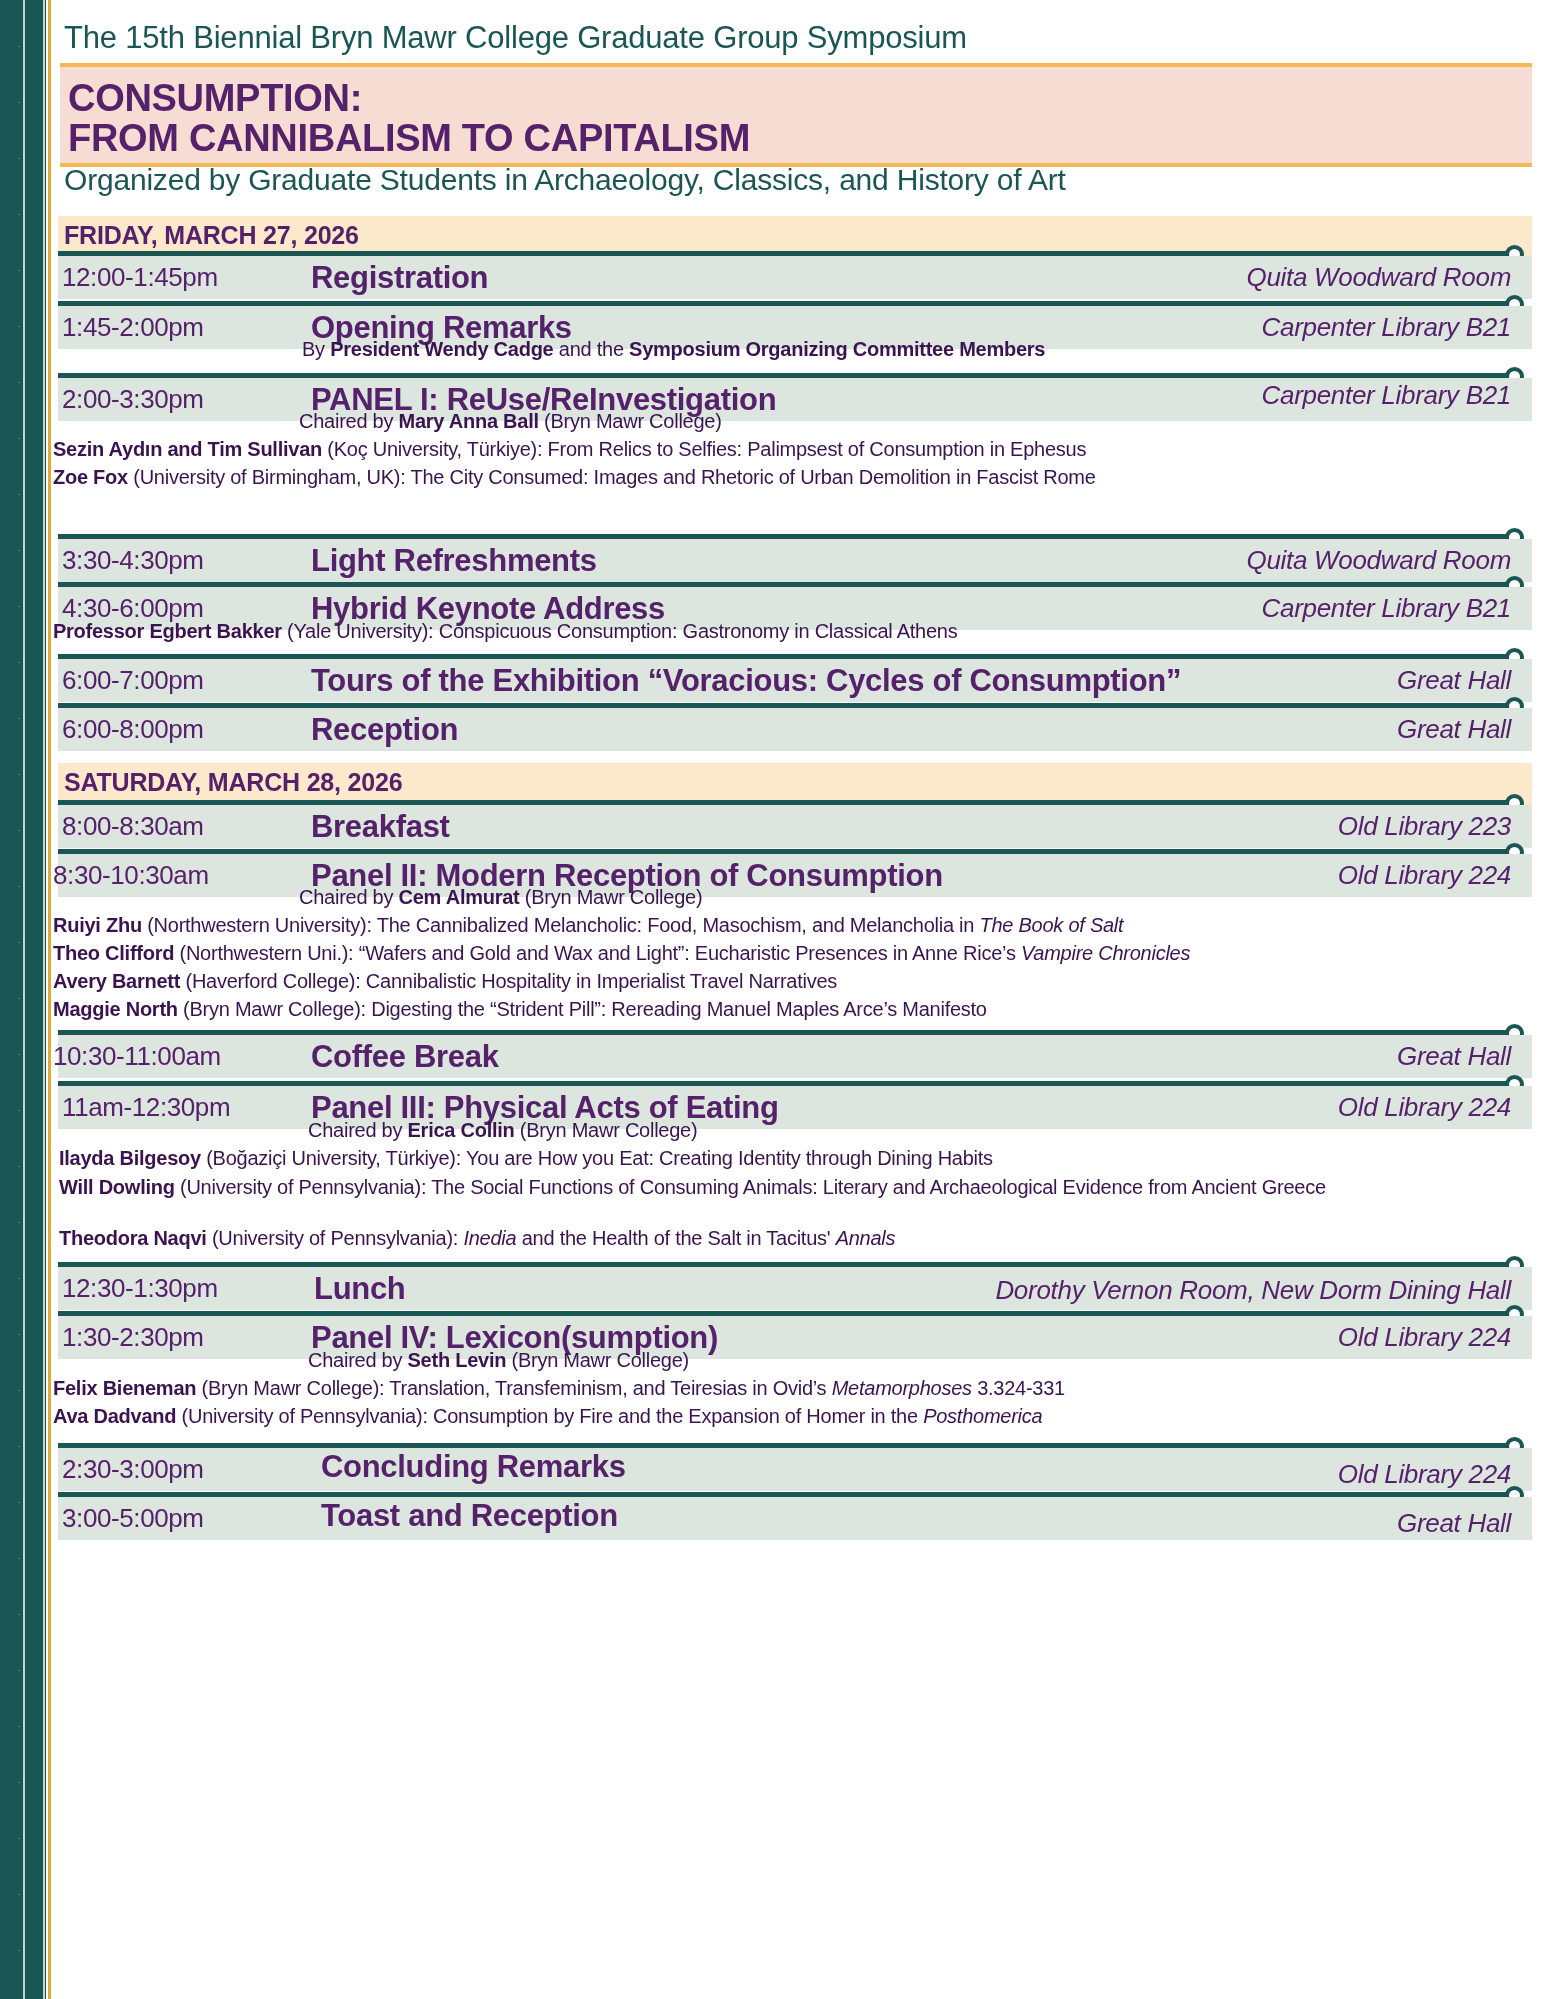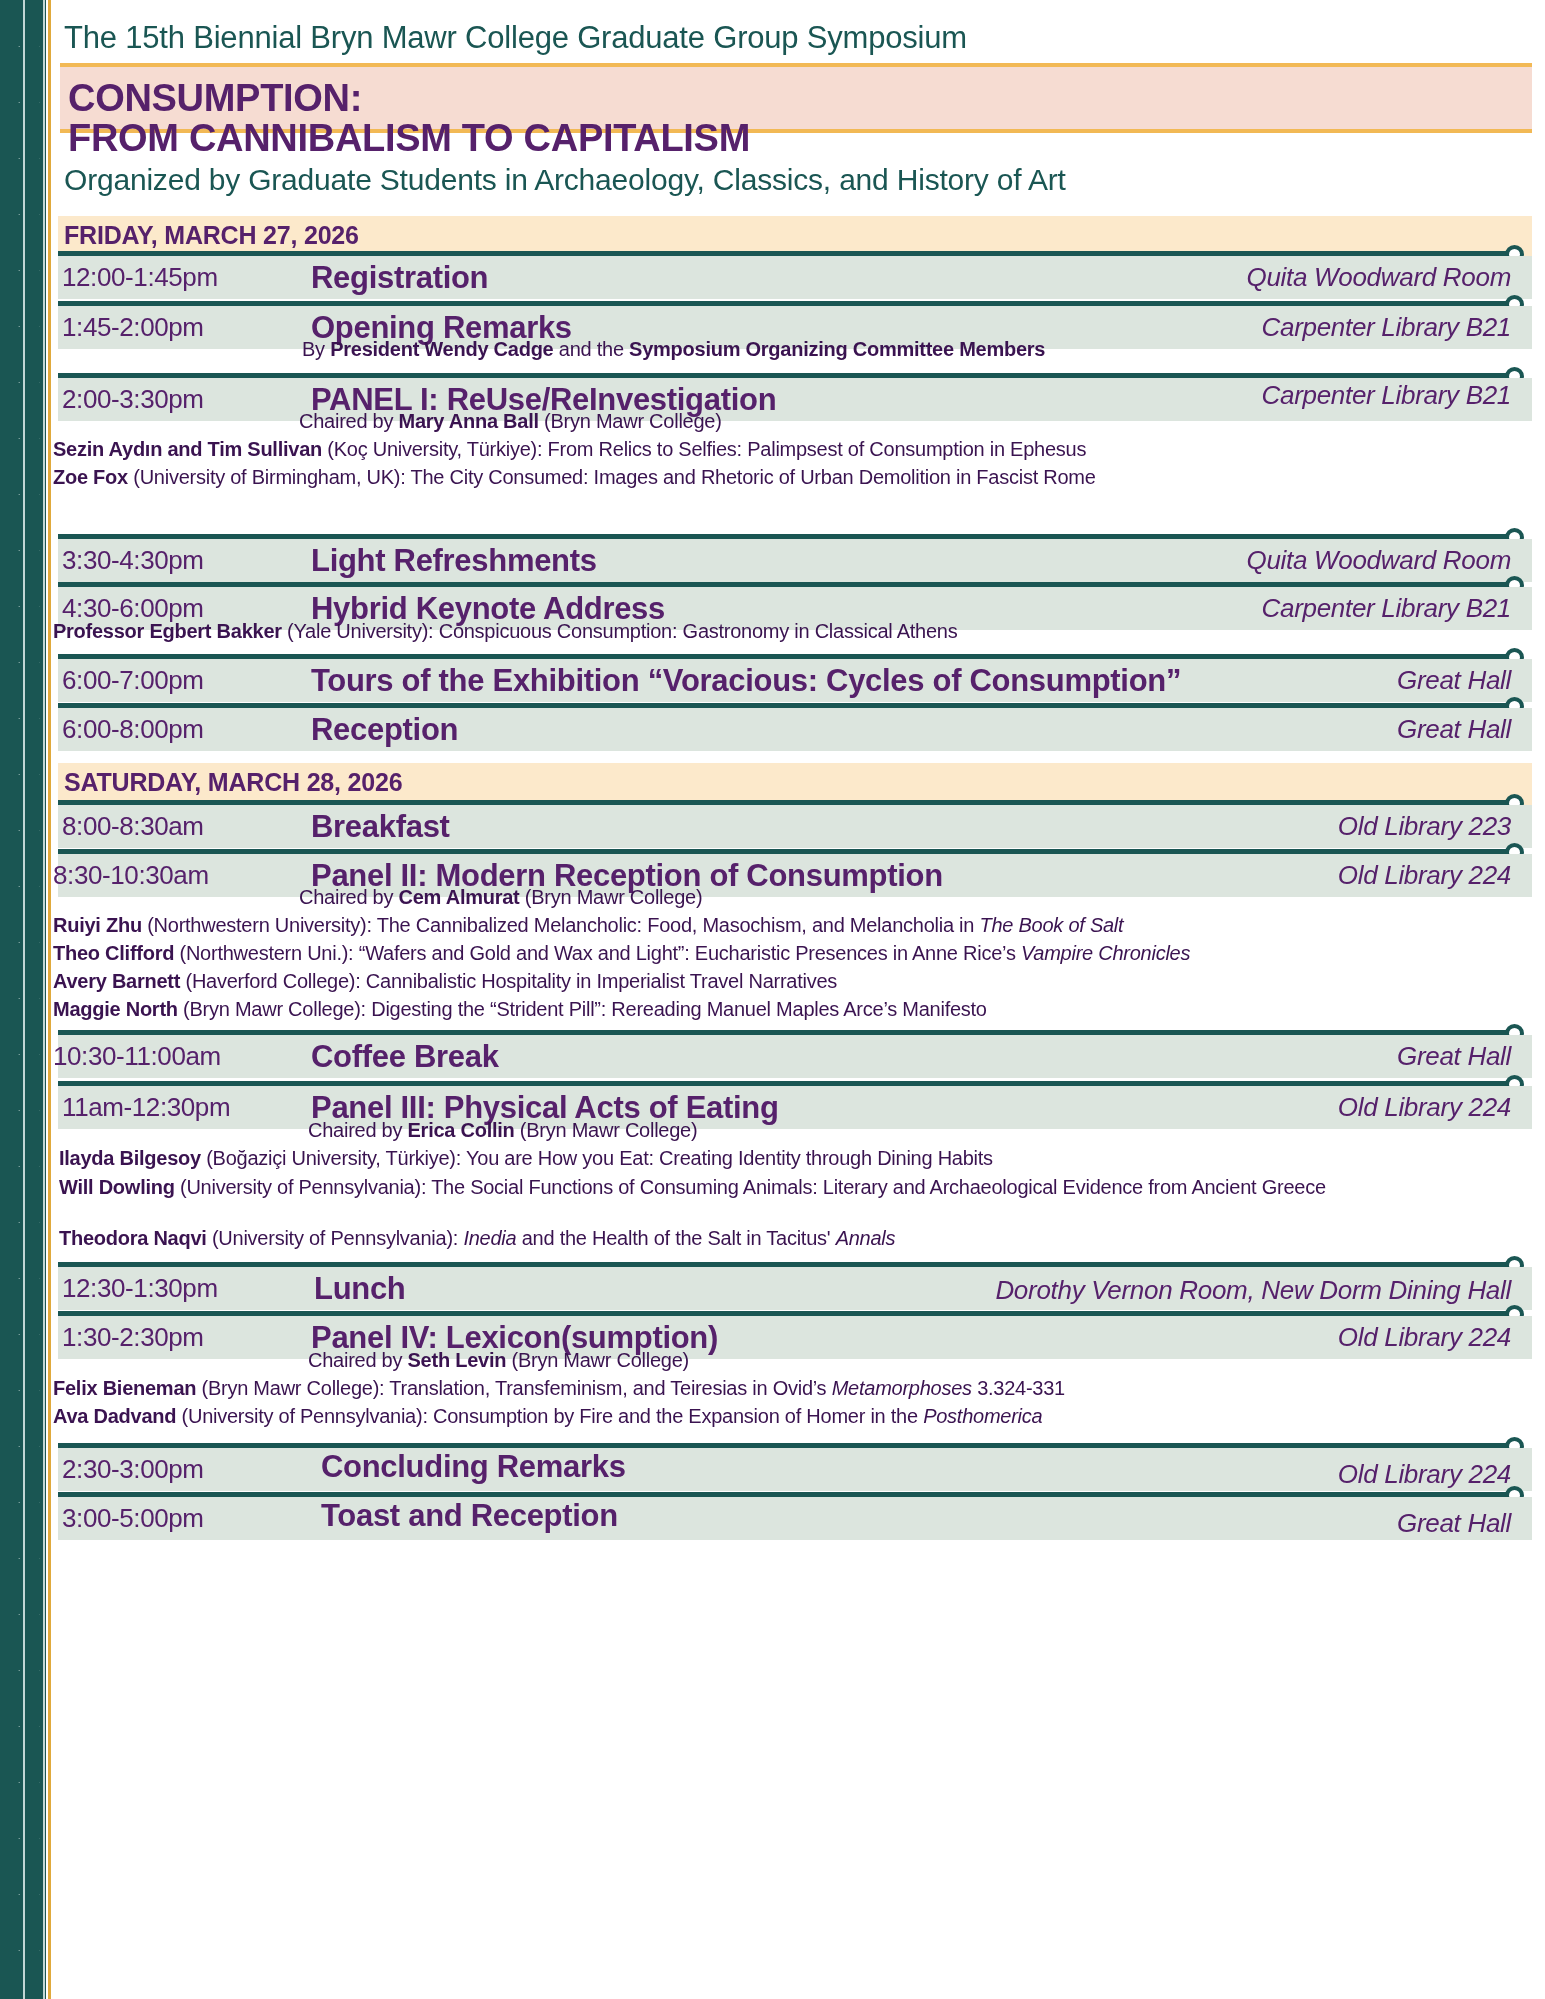--- a/index.html
+++ b/index.html
@@ -32,21 +32,21 @@
     position:absolute;left:56px;top:0;width:1489px;height:1999px;
   }
 
   
   #kicker{
     position:absolute;left:8px;top:20px;width:1200px;
     font-size:31px;color:#1A5653;letter-spacing:-.2px;
     white-space:nowrap;
   }
   #title-block{
-    position:absolute;left:4px;top:63px;width:1472px;height:70px;
+    position:absolute;left:4px;top:63px;width:1472px;height:104px;
     background:#F6DCD2;
     border-top:4px solid #F2B955;
     border-bottom:4px solid #F2B955;
     box-sizing:border-box;
   }
   #title-block .line{
     position:absolute;left:8px;
     color:#56216B;font-weight:bold;font-size:38px;letter-spacing:-.3px;
     white-space:nowrap;
   }

